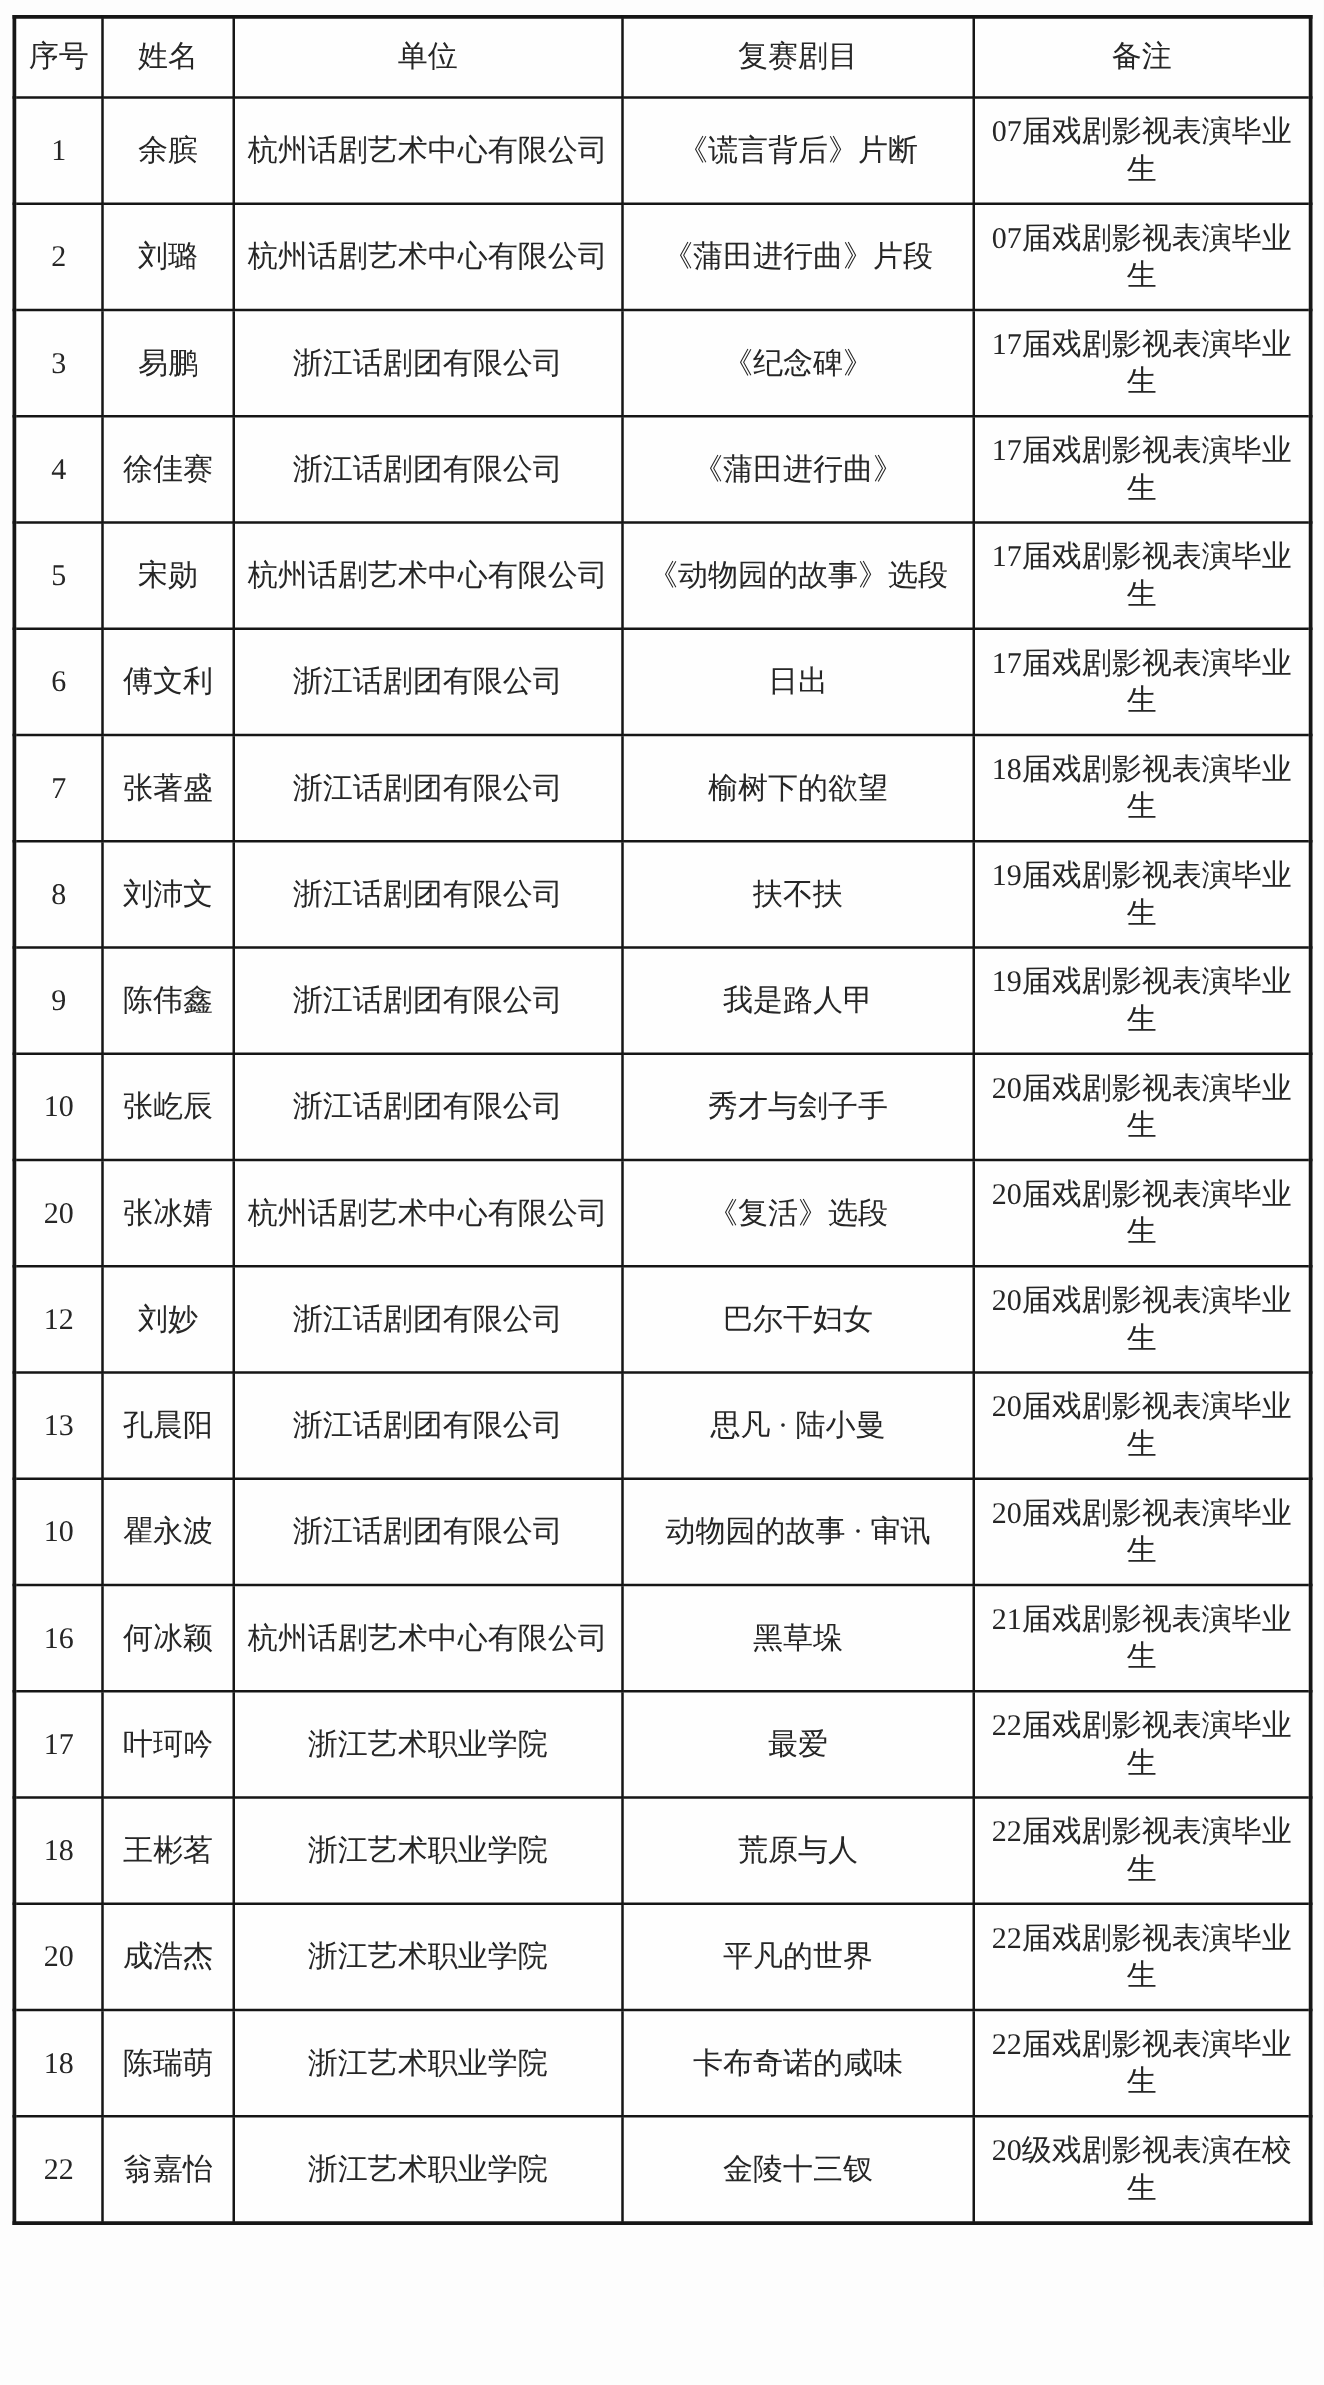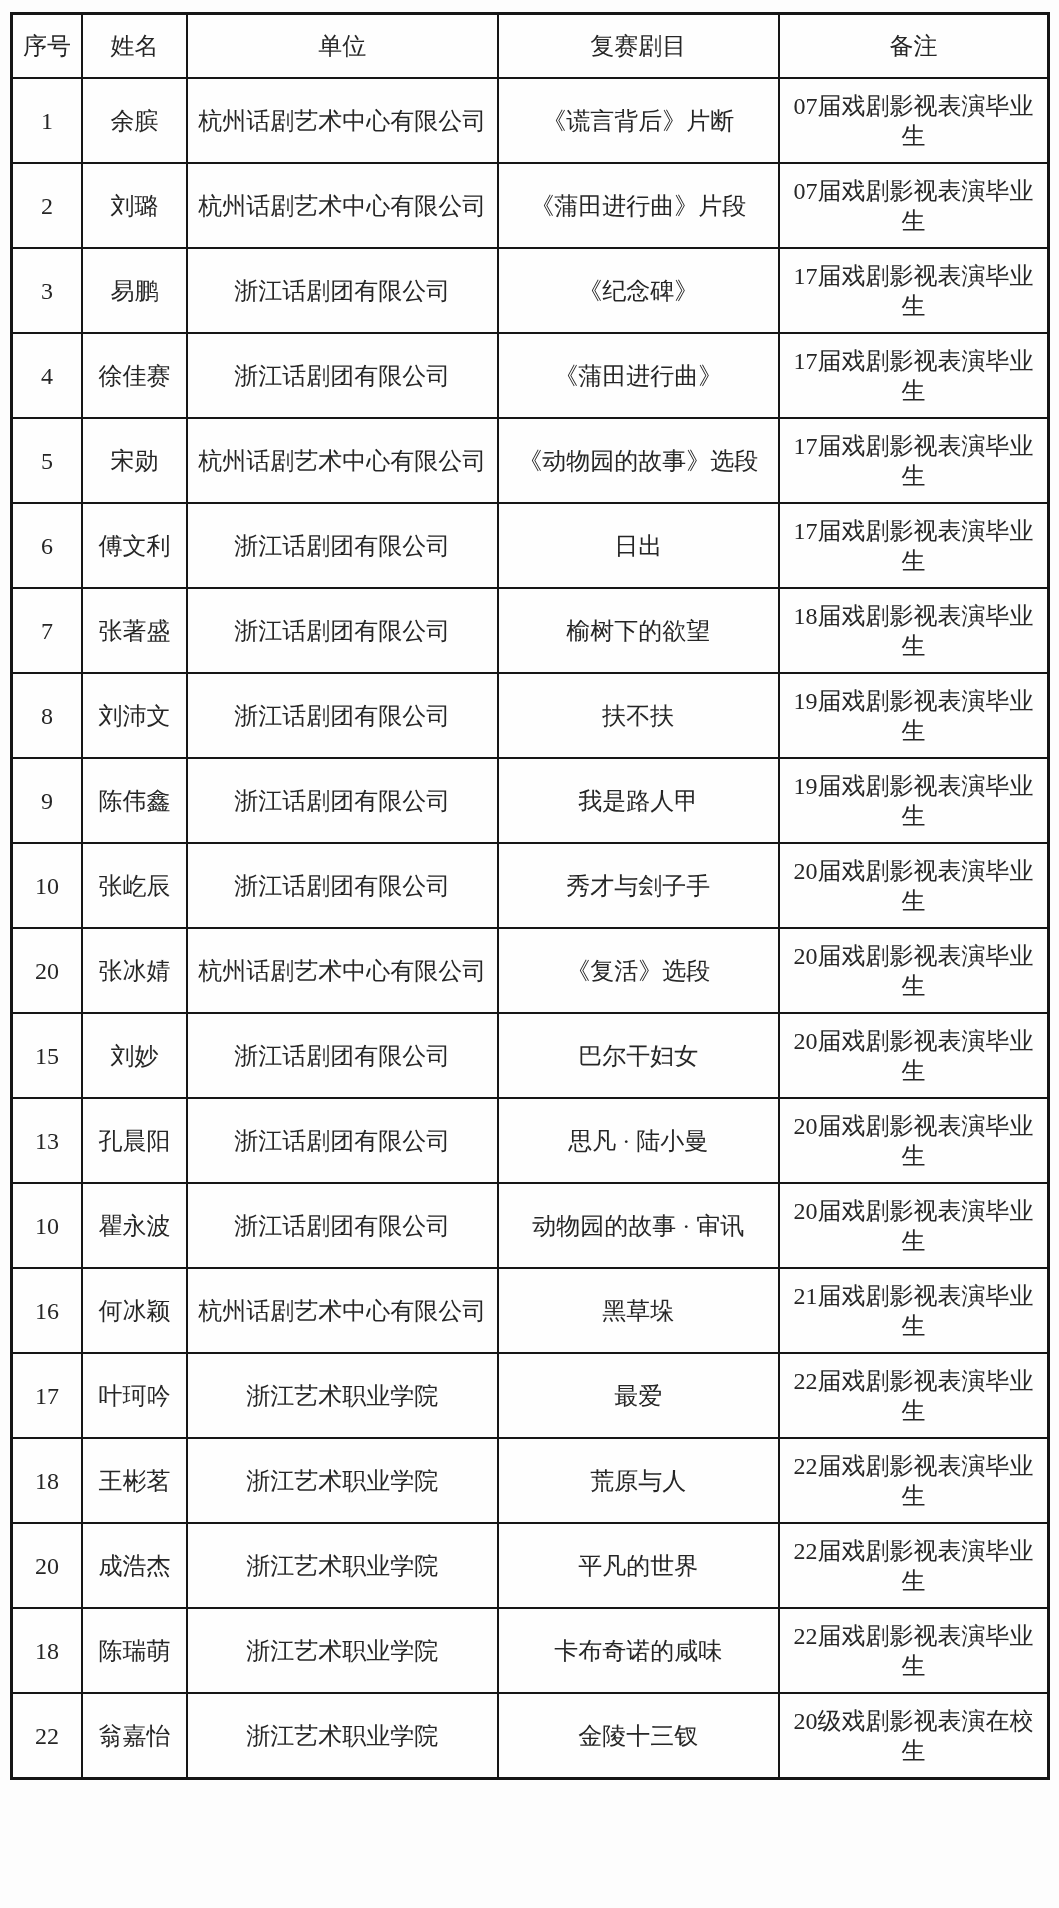--- a/index.html
+++ b/index.html
@@ -140,21 +140,21 @@
           <td>20届戏剧影视表演毕业生</td>
         </tr>
         <tr>
           <td>20</td>
           <td>张冰婧</td>
           <td>杭州话剧艺术中心有限公司</td>
           <td>《复活》选段</td>
           <td>20届戏剧影视表演毕业生</td>
         </tr>
         <tr>
-          <td>15</td>
+          <td>12</td>
           <td>刘妙</td>
           <td>浙江话剧团有限公司</td>
           <td>巴尔干妇女</td>
           <td>20届戏剧影视表演毕业生</td>
         </tr>
         <tr>
           <td>13</td>
           <td>孔晨阳</td>
           <td>浙江话剧团有限公司</td>
           <td>思凡 · 陆小曼</td>

